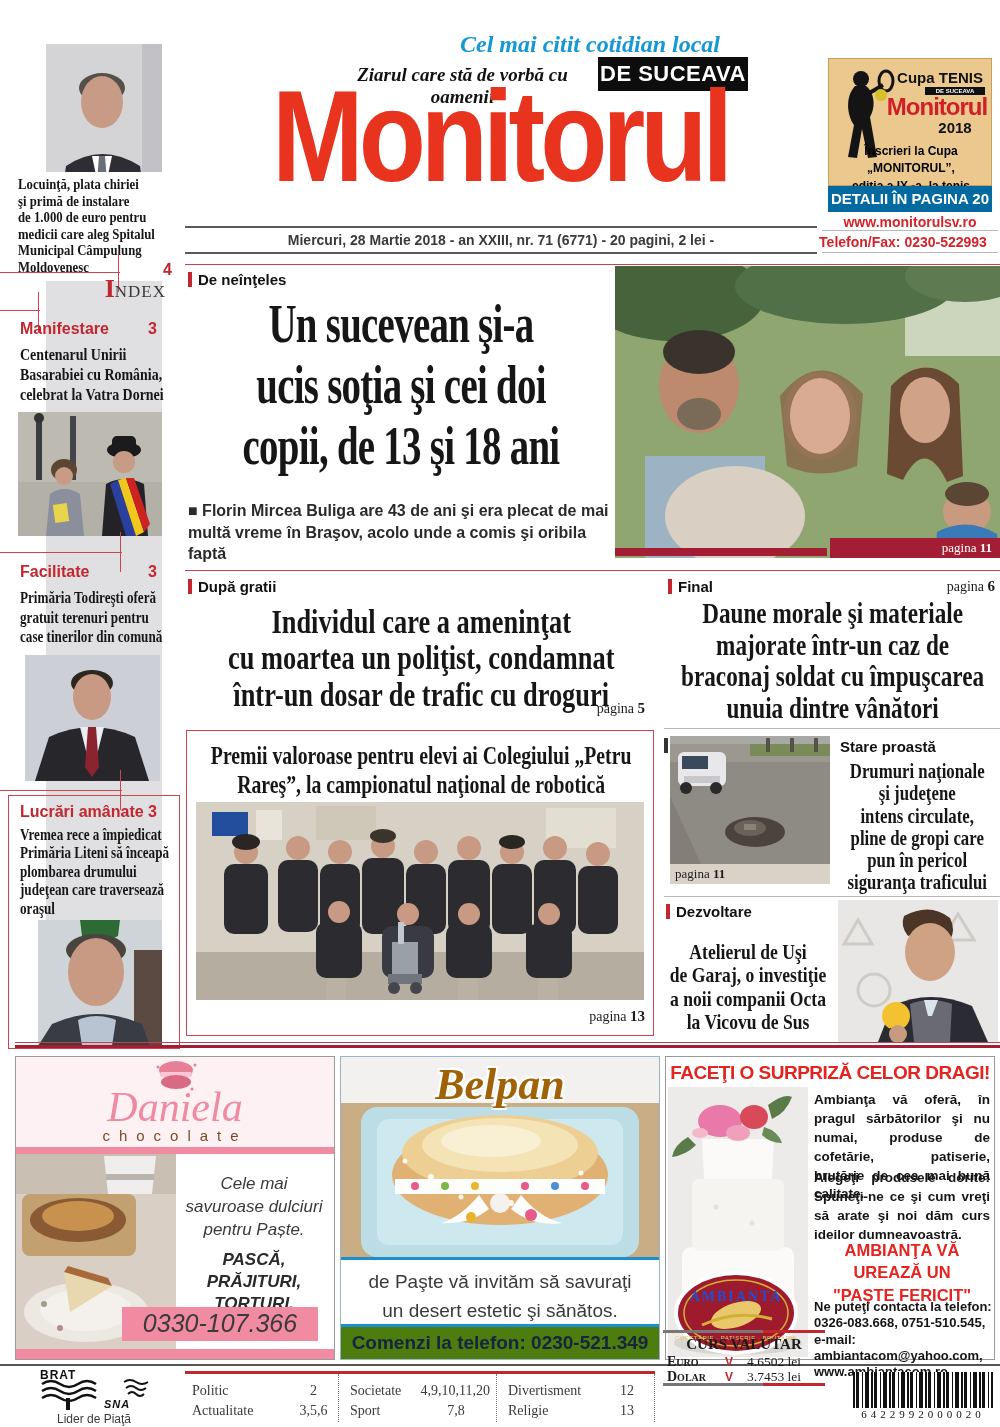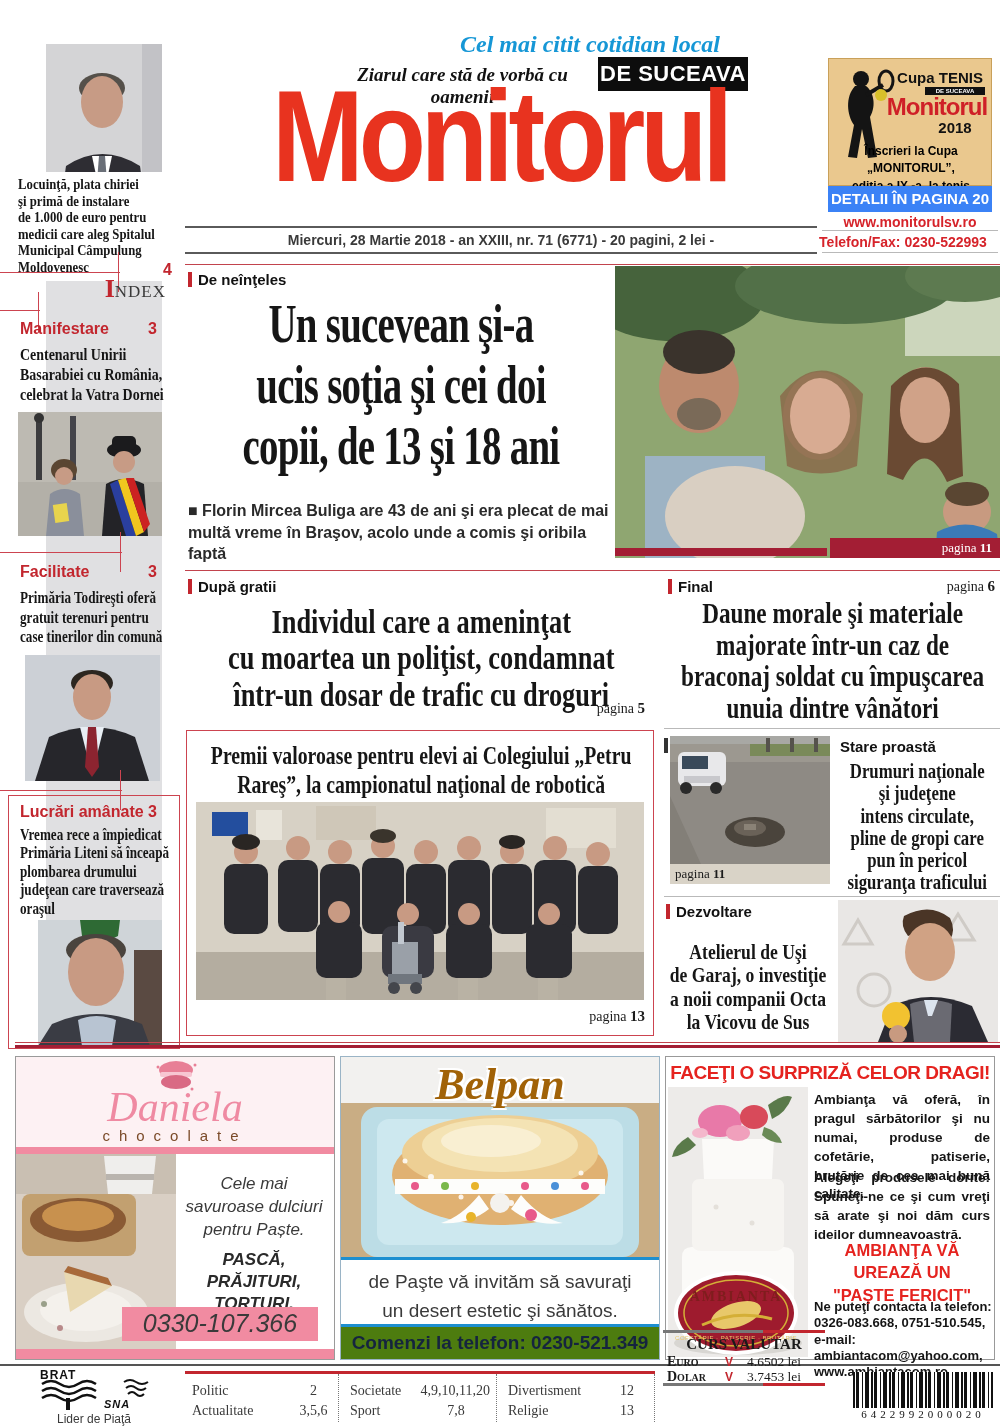--- a/index.html
+++ b/index.html
@@ -47,21 +47,21 @@
       <ellipse cx="55" cy="16" rx="7" ry="10" fill="none" stroke="#141414" stroke-width="3"></ellipse>
       <circle cx="50" cy="30" r="6" fill="#d8c02a"></circle>
     </svg>
     <div class="abs" style="left:62px;top:10px;width:98px;text-align:center;font-weight:bold;font-size:15px;color:#111;">Cupa TENIS</div>
     <div class="abs" style="left:96px;top:28px;width:60px;background:#111;color:#fff;font-size:6px;font-weight:bold;text-align:center;padding:1px 0;">DE SUCEAVA</div>
     <div class="abs" style="left:54px;top:34px;width:108px;text-align:center;font-weight:bold;font-size:24px;color:#cf2027;letter-spacing:-1px;">Monitorul</div>
     <div class="abs" style="left:96px;top:60px;width:60px;text-align:center;font-weight:bold;font-size:15px;color:#111;">2018</div>
     <div class="abs pre" style="left:0;top:84px;width:164px;text-align:center;font-weight:bold;font-size:12px;color:#000000;line-height:1.45;">Înscrieri la Cupa „MONITORUL”,
 ediţia a IX -a, la tenis</div>
   </div>
-  <div class="abs" style="left:828px;top:186px;width:164px;height:26px;background:#3b82f6;color:#fff;font-weight:bold;font-size:15px;text-align:center;line-height:26px;">DETALII ÎN PAGINA 20</div>
+  <div class="abs" style="left:828px;top:186px;width:164px;height:26px;background:#0369a1;color:#fff;font-weight:bold;font-size:15px;text-align:center;line-height:26px;">DETALII ÎN PAGINA 20</div>
   <div class="abs" style="left:824px;top:214px;width:172px;text-align:center;font-weight:bold;font-size:14px;color:#d6232a;">www.monitorulsv.ro</div>
   <div class="abs hair-gray" style="left:822px;top:230px;width:176px;"></div>
   <div class="abs" style="left:810px;top:234px;width:186px;text-align:center;font-weight:bold;font-size:14px;color:#d6232a;">Telefon/Fax: 0230-522993</div>
   <div class="abs hair-gray" style="left:822px;top:252px;width:176px;"></div>
 
   <div class="abs" style="left:185px;top:226px;width:632px;border-top:2px solid #5a5a5a;border-bottom:2px solid #5a5a5a;padding:4px 0;">
     <div style="text-align:center;font-weight:bold;font-size:14px;color:#3a3a3a;">Miercuri, 28 Martie 2018 - an XXIII, nr. 71 (6771) - 20 pagini, 2 lei -</div>
   </div>
 
   <div class="abs" style="left:46px;top:44px;width:116px;height:1004px;background:#e0e0e2;"></div>
@@ -432,21 +432,21 @@
       <path d="M20,50 Q6,58 4,70 Q18,68 28,58 Z" fill="#5a7a4a"></path>
       <path d="M96,40 Q110,44 114,56 Q102,56 94,48 Z" fill="#6a8a56"></path>
     </svg>
     <svg class="abs" style="left:6px;top:212px;" width="128" height="88" viewBox="0 0 128 88">
       <ellipse cx="64" cy="44" rx="62" ry="42" fill="#fff"></ellipse>
       <ellipse cx="64" cy="44" rx="58" ry="38" fill="#9e1b2e"></ellipse>
       <ellipse cx="64" cy="44" rx="52" ry="33" fill="none" stroke="#d4af37" stroke-width="1.5"></ellipse>
       <ellipse cx="64" cy="46" rx="26" ry="12" fill="#e8c86a" transform="rotate(-18 64 46)"></ellipse>
       <path d="M30,56 Q64,40 100,50" stroke="#d4af37" stroke-width="3" fill="none"></path>
     </svg>
-    <div class="abs serif" style="left:6px;top:232px;width:128px;text-align:center;color:#7f1d1d;font-weight:bold;font-size:14px;letter-spacing:2px;">AMBIANTA</div>
+    <div class="abs serif" style="left:6px;top:232px;width:128px;text-align:center;color:#1d4ed8;font-weight:bold;font-size:14px;letter-spacing:2px;">AMBIANTA</div>
     <div class="abs" style="left:6px;top:278px;width:128px;text-align:center;color:#e8c86a;font-size:6px;letter-spacing:0.5px;">COFETĂRIE · PATISERIE · BRUTĂRIE</div>
     <div class="abs" style="left:148px;top:34px;width:176px;font-weight:bold;font-size:13.5px;color:#151515;line-height:1.4;text-align:justify;">Ambianţa vă oferă, în pragul sărbătorilor şi nu numai, produse de cofetărie, patiserie, brutărie de cea mai bună calitate.</div>
     <div class="abs" style="left:148px;top:112px;width:176px;font-weight:bold;font-size:13.5px;color:#151515;line-height:1.4;text-align:justify;">Alegeţi produsele dorite! Spuneţi-ne ce şi cum vreţi să arate şi noi dăm curs ideilor dumneavoastră.</div>
     <div class="abs pre" style="left:144px;top:182px;width:184px;text-align:center;font-weight:bold;font-size:16.5px;color:#e5231f;line-height:1.35;">AMBIANŢA VĂ UREAZĂ UN
 "PAŞTE FERICIT"</div>
     <div class="abs pre" style="left:148px;top:242px;width:180px;font-weight:bold;font-size:13px;color:#151515;line-height:1.25;">Ne puteţi contacta la telefon:
 0326-083.668, 0751-510.545,
 e-mail: ambiantacom@yahoo.com,
 www.ambiantacom.ro</div>
   </div>

